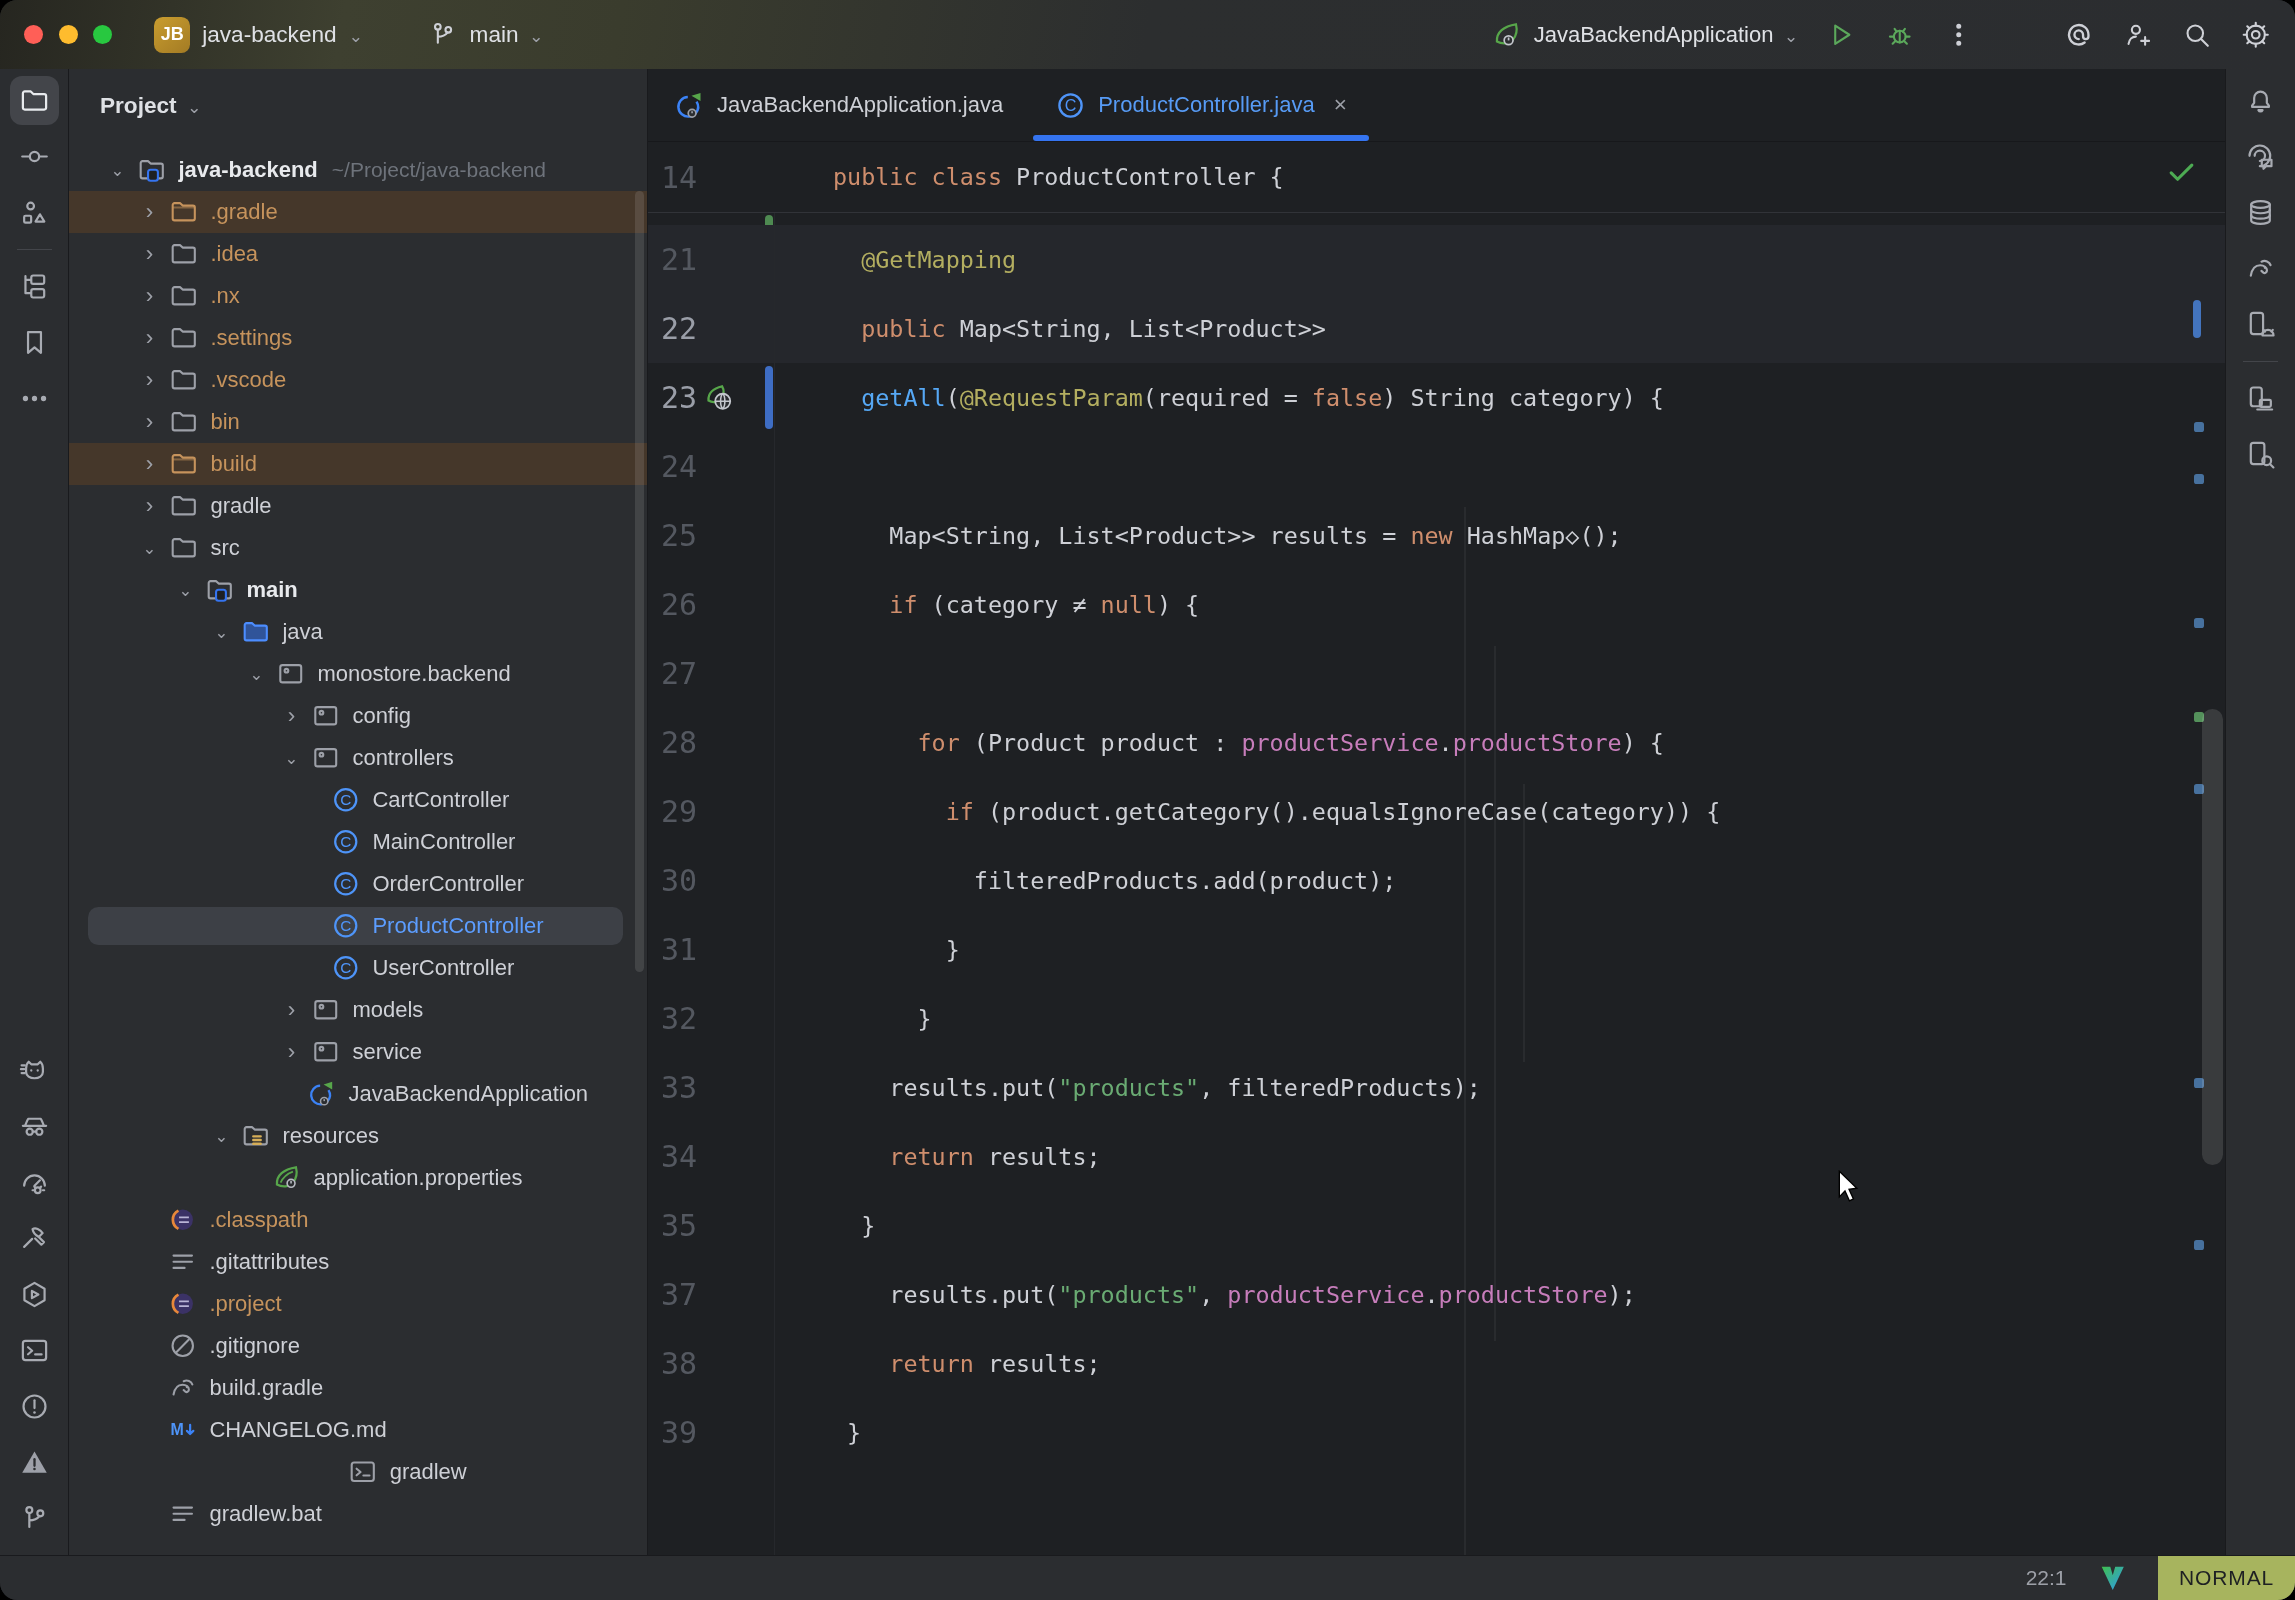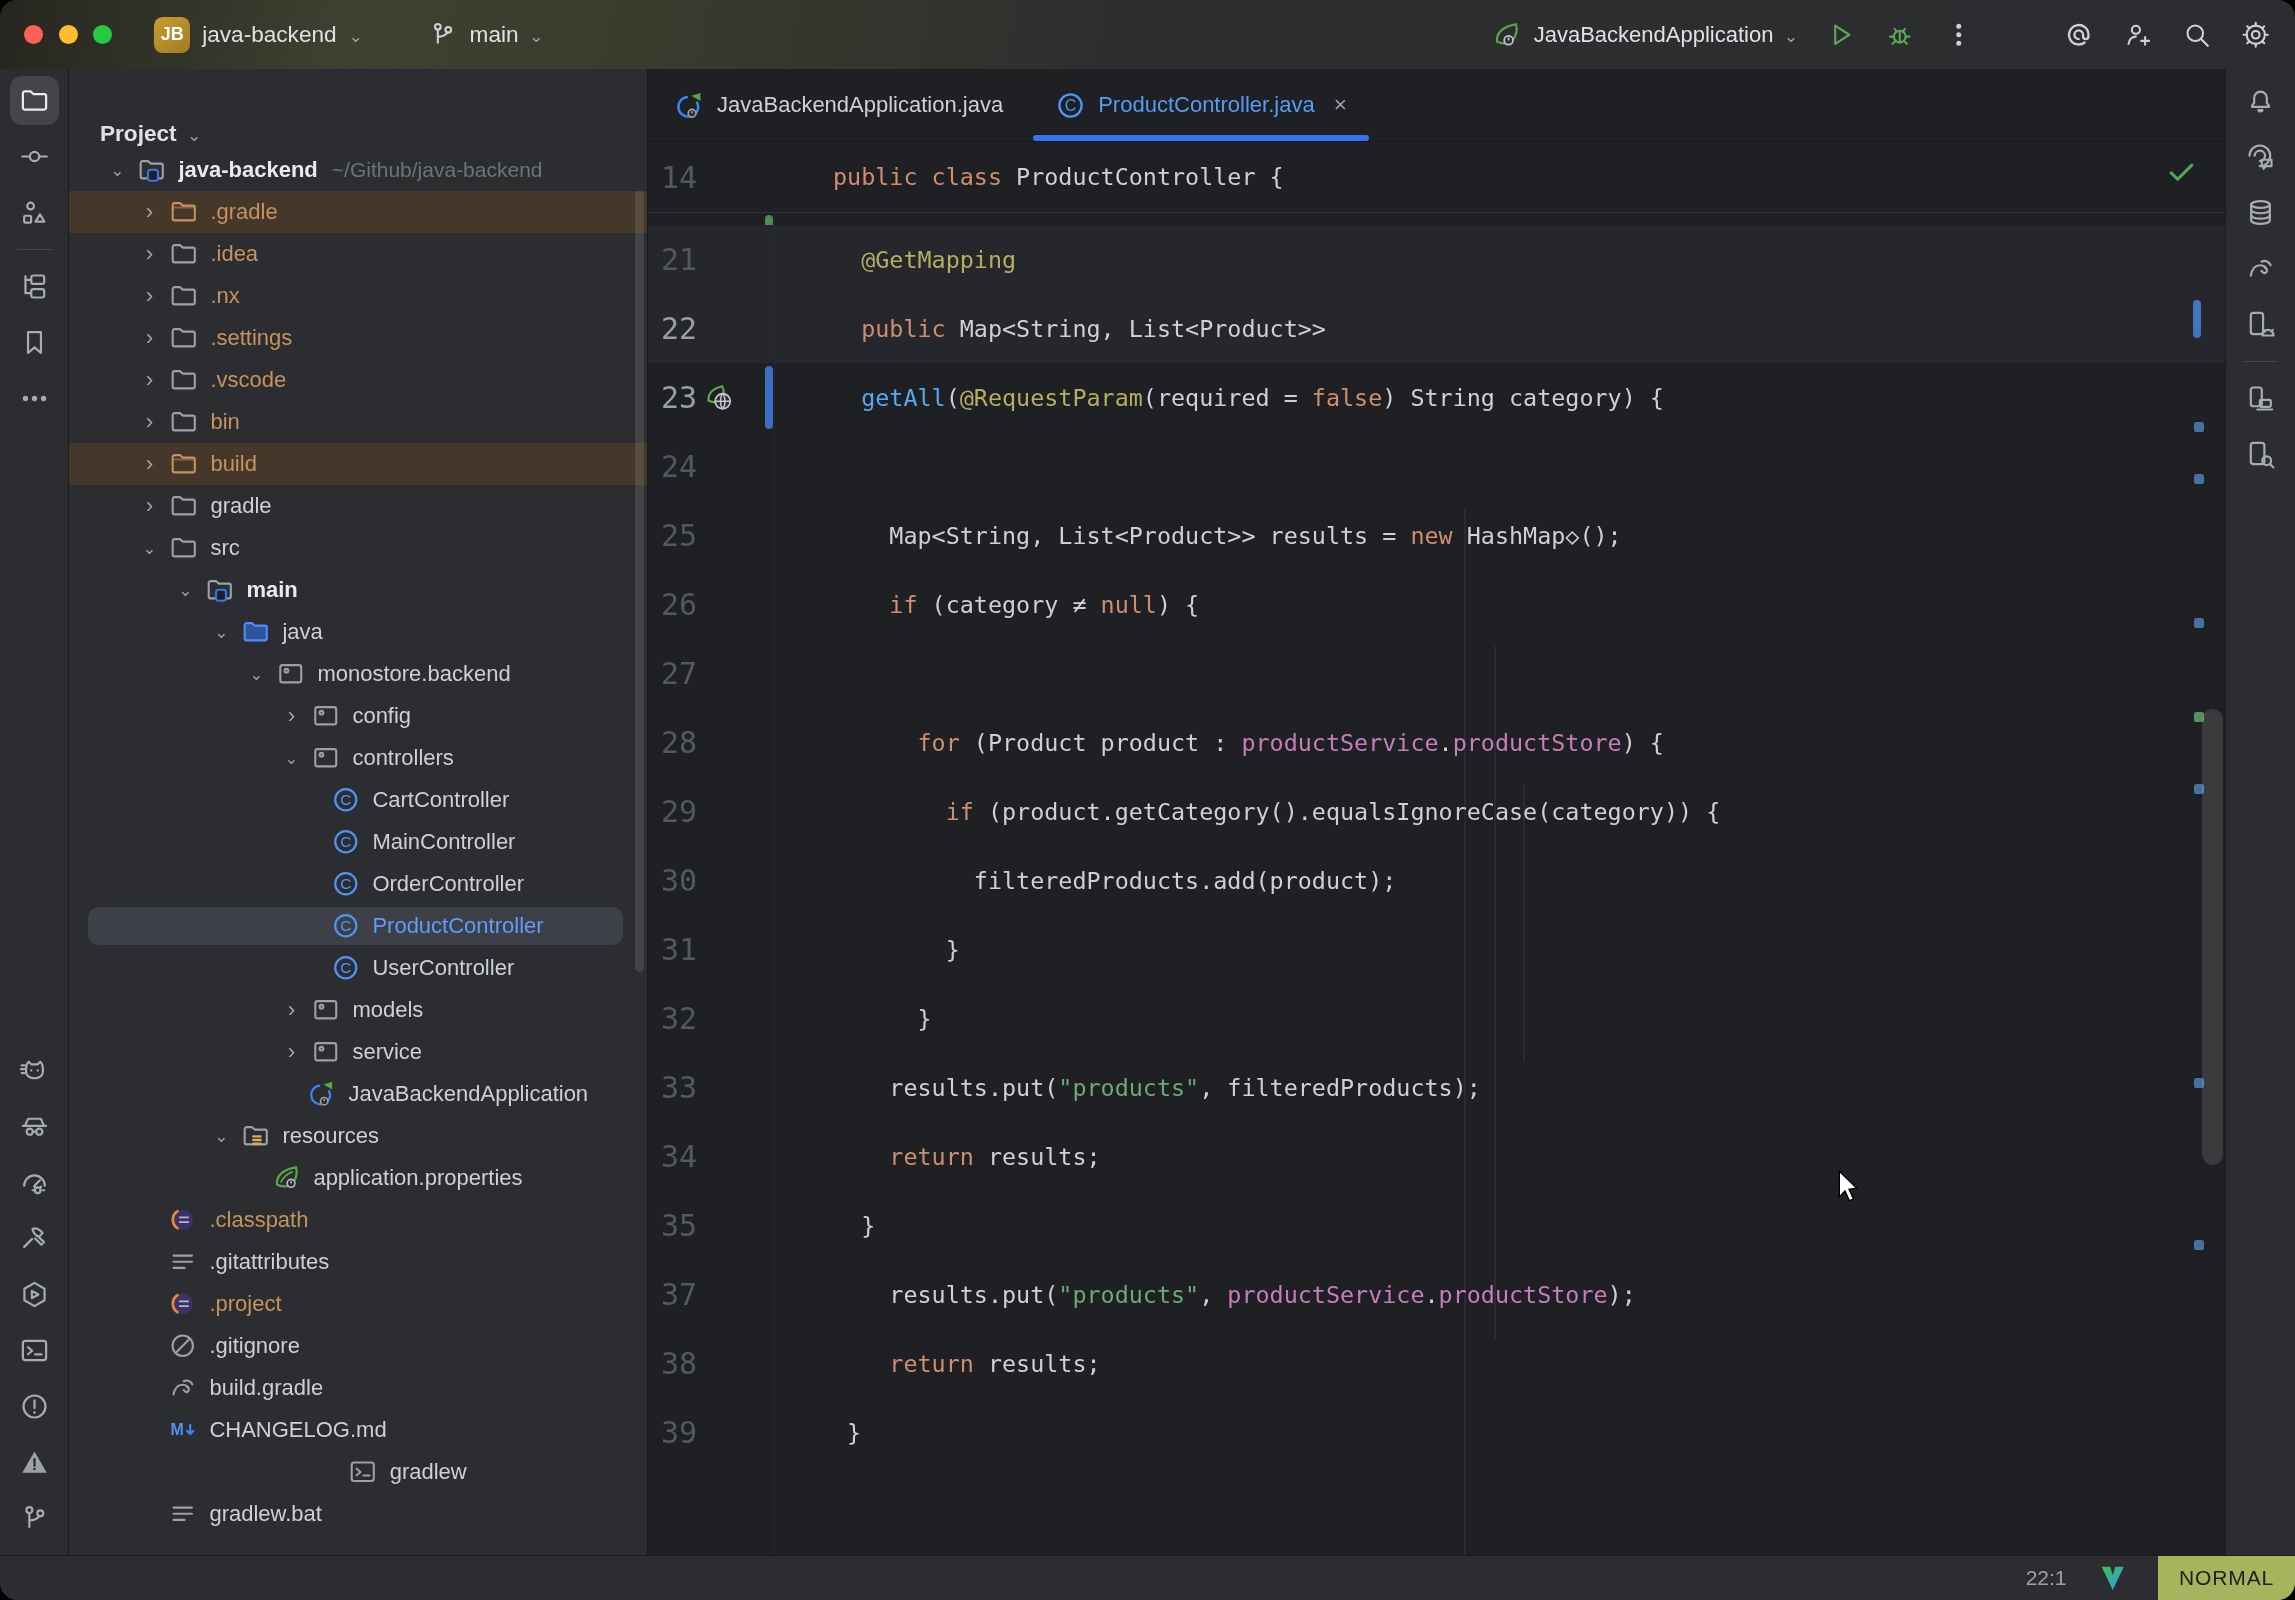--- a/index.html
+++ b/index.html
@@ -35,21 +35,21 @@
   
   .main{position:absolute;top:69px;left:0;right:0;bottom:45px;display:flex;}
   .actbar{width:69px;background:var(--panel);border-right:0.9px solid var(--border);position:relative;}
   .act-ico{width:49px;height:49px;margin:7px auto;border-radius:12px;display:flex;align-items:center;justify-content:center;color:#A8ABB2;}
   .act-ico svg{width:31px;height:31px;}
   .act-ico.active{background:#43454A;color:#E8EAED;}
   .act-div{width:35px;height:0.9px;background:#43454A;margin:12px auto;}
   .act-bottom{position:absolute;bottom:5.2px;left:0;right:0;}
 
   .projpanel{width:579px;background:var(--panel);border-right:0.9px solid var(--border);position:relative;overflow:hidden;}
-  .pp-header{height:73px;display:flex;align-items:center;padding-left:31px;gap:10.4px;margin-top:28px;}
+  .pp-header{height:73px;display:flex;align-items:center;padding-left:31px;gap:10.4px;}
   .pp-title{color:#DFE1E5;font-size:22.6px;font-weight:700;}
   .tree{position:absolute;top:80px;left:0;right:0;bottom:0;}
   .trow{height:42px;display:flex;align-items:center;font-size:22px;color:var(--text);position:relative;white-space:nowrap;}
   .trow .chv{width:35px;color:#9DA0A8;font-size:16.5px;display:flex;justify-content:center;flex:none;}
   .trow .tic{width:33px;height:33px;margin-right:10.4px;flex:none;display:flex;align-items:center;justify-content:center;}
   .trow .tic svg{width:29.5px;height:29.5px;}
   .trow.brown::before{content:"";position:absolute;inset:0;background:var(--brownrow);}
   .trow.selrow::before{content:"";position:absolute;left:19px;right:24px;top:1.7px;bottom:1.7px;background:var(--selrow);border-radius:10.4px;}
   .trow>*{position:relative;}
   .trow .lbl.excl{color:var(--excl);}
@@ -299,21 +299,21 @@
       <div class="tree" id="tree">
           <div class="trow" style="padding-left: 31px;">
             <span class="chv">⌄</span>
             <span class="tic" style="color: rgb(157, 160, 168);">
               <svg viewBox="0 0 24 24" fill="none" stroke="currentColor" stroke-width="1.7" stroke-linecap="round" stroke-linejoin="round">
                 <path d="M3 6.5A1.5 1.5 0 0 1 4.5 5h4.6l2 2h8.4A1.5 1.5 0 0 1 21 8.5v9A1.5 1.5 0 0 1 19.5 19h-15A1.5 1.5 0 0 1 3 17.5z"></path>
                 <rect x="9" y="12" width="8" height="9" rx="2" fill="#1E2023" stroke="#3574F0"></rect>
               </svg>
             </span>
             <span class="lbl bold">java-backend</span>
-            <span class="sub">~/Github/java-backend</span>
+            <span class="sub">~/Project/java-backend</span>
           </div>
           <div class="trow brown" style="padding-left: 63px;">
             <span class="chv" style="font-size: 22.6px;">›</span>
             <span class="tic" style="color: rgb(157, 160, 168);">
               <svg viewBox="0 0 24 24" fill="none" stroke="#C6935C" stroke-width="1.7" stroke-linejoin="round">
                 <path d="M3 6.5A1.5 1.5 0 0 1 4.5 5h4.6l2 2h8.4A1.5 1.5 0 0 1 21 8.5v9A1.5 1.5 0 0 1 19.5 19h-15A1.5 1.5 0 0 1 3 17.5z"></path>
                 <path d="M3 8.5h18" opacity=".5"></path>
               </svg>
             </span>
             <span class="lbl excl">.gradle</span>

